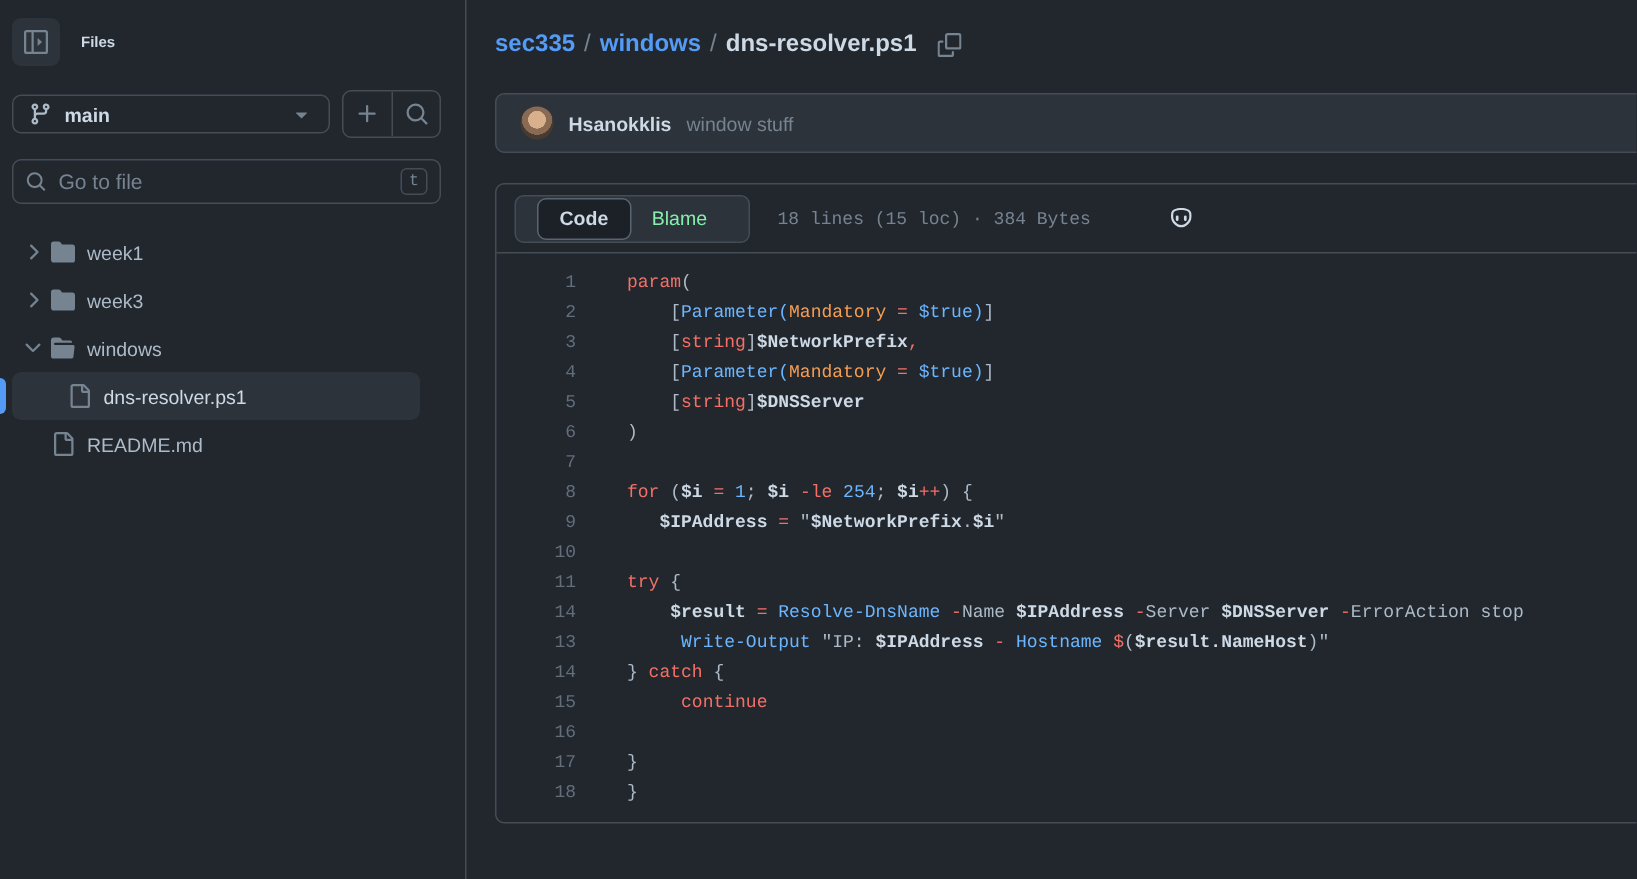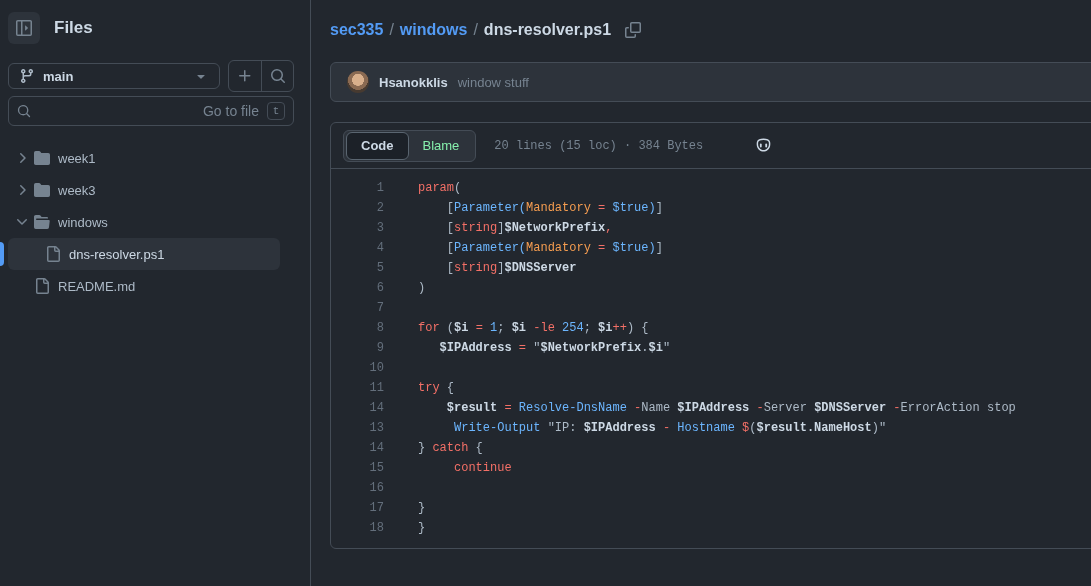--- a/index.html
+++ b/index.html
@@ -14,37 +14,37 @@
   
   .sidebar {
     width:311px; flex:0 0 311px; height:100%;
     border-right:1px solid #444c56; position:relative; padding-top:12px;
   }
   .files-header { display:flex; align-items:center; gap:14px; padding:0 8px; height:32px; }
   .icon-btn {
     width:32px; height:32px; border-radius:6px; background:#2d333b; border:none;
     display:flex; align-items:center; justify-content:center; color:#768390; cursor:pointer;
   }
-  .files-title { font-weight:bold; font-size:17px; color:#cdd9e5; }
+  .files-title { font-weight:bold; font-size:10px; color:#cdd9e5; }
 
   .branch-row { display:flex; align-items:center; gap:8px; padding:0 16px 0 8px; margin-top:16px; }
   .branch-btn {
     flex:1; height:26px; display:flex; align-items:center; gap:8px;
     background:transparent; border:1px solid #444c56; border-radius:6px;
     color:#cdd9e5; padding:0 10px; cursor:pointer; font-size:13px;
   }
   .branch-btn .label { font-weight:bold; flex:1; text-align:left; color:#cdd9e5; }
   .btn-group { display:flex; border:1px solid #444c56; border-radius:6px; overflow:hidden; height:32px; }
   .btn-group button {
     width:32px; background:transparent; border:none; color:#768390;
     display:flex; align-items:center; justify-content:center; cursor:pointer;
   }
   .btn-group button + button { border-left:1px solid #444c56; }
 
-  .goto-row { padding:0 16px 0 8px; margin-top:4px;text-align:right; }
+  .goto-row { padding:0 16px 0 8px; margin-top:14px; }
   .goto-input {
     height:30px; border:1px solid #444c56; border-radius:6px;
     display:flex; align-items:center; gap:8px; padding:0 8px; color:#768390;
   }
   .goto-input .ph { flex:1; font-size:14px; }
   .kbd {
     font-family:"Liberation Mono", monospace; font-size:11px; color:#768390;
     border:1px solid #444c56; border-radius:4px; width:18px; height:18px;
     display:flex; align-items:center; justify-content:center;
   }
@@ -89,21 +89,21 @@
   .code-panel {
     margin-top:20px; width:calc(100% + 40px);
     border:1px solid #444c56; border-radius:6px; background:#22272e;
   }
   .panel-header {
     height:46px; border-bottom:1px solid #444c56;
     display:flex; align-items:center; padding:0 12px;
   }
   .segmented {
     display:flex; align-items:center; background:#2d333b;
-    border:1px solid #444c56; border-radius:6px; padding:2px; height:32px;
+    border:1px solid #444c56; border-radius:6px; padding:14px; height:32px;
   }
   .seg-btn {
     border:none; background:transparent; color:#86efac; font-size:13px;
     padding:0 14px; height:26px; border-radius:6px; cursor:pointer;
     font-family:"Liberation Sans", sans-serif;
   }
   .seg-btn.active {
     background:#1c2128; border:1px solid #5a6570; color:#cdd9e5; font-weight:bold; height:28px;
   }
   .file-meta {
@@ -268,21 +268,21 @@
     <span class="commit-author">Hsanokklis</span>
     <span class="commit-msg">window stuff</span>
   </div>
 
   <div class="code-panel">
     <div class="panel-header">
       <div class="segmented">
         <button class="seg-btn active">Code</button>
         <button class="seg-btn">Blame</button>
       </div>
-      <span class="file-meta">20 lines (15 loc) · 384 Bytes</span>
+      <span class="file-meta">18 lines (15 loc) · 384 Bytes</span>
       <div class="copilot">
         <span>
           <svg width="17" height="17" viewBox="0 0 16 16" fill="currentColor">
             <path d="M8 1.5c3.3 0 5.7 1 6.2 2.9.3 1.1.3 3 0 4.2C13.6 11.1 11 13.7 8 13.7S2.4 11.1 1.8 8.6c-.3-1.2-.3-3.1 0-4.2C2.3 2.5 4.7 1.5 8 1.5Zm0 1.4c-2.8 0-4.6.8-4.9 1.9-.2.9-.2 2.5 0 3.4.4 1.8 2.6 4.1 4.9 4.1s4.5-2.3 4.9-4.1c.2-.9.2-2.5 0-3.4-.3-1.1-2.1-1.9-4.9-1.9Z"></path>
             <rect x="4.6" y="6.2" width="1.7" height="3.6" rx="0.85"></rect>
             <rect x="9.7" y="6.2" width="1.7" height="3.6" rx="0.85"></rect>
           </svg>
         </span>
       </div>
     </div>

